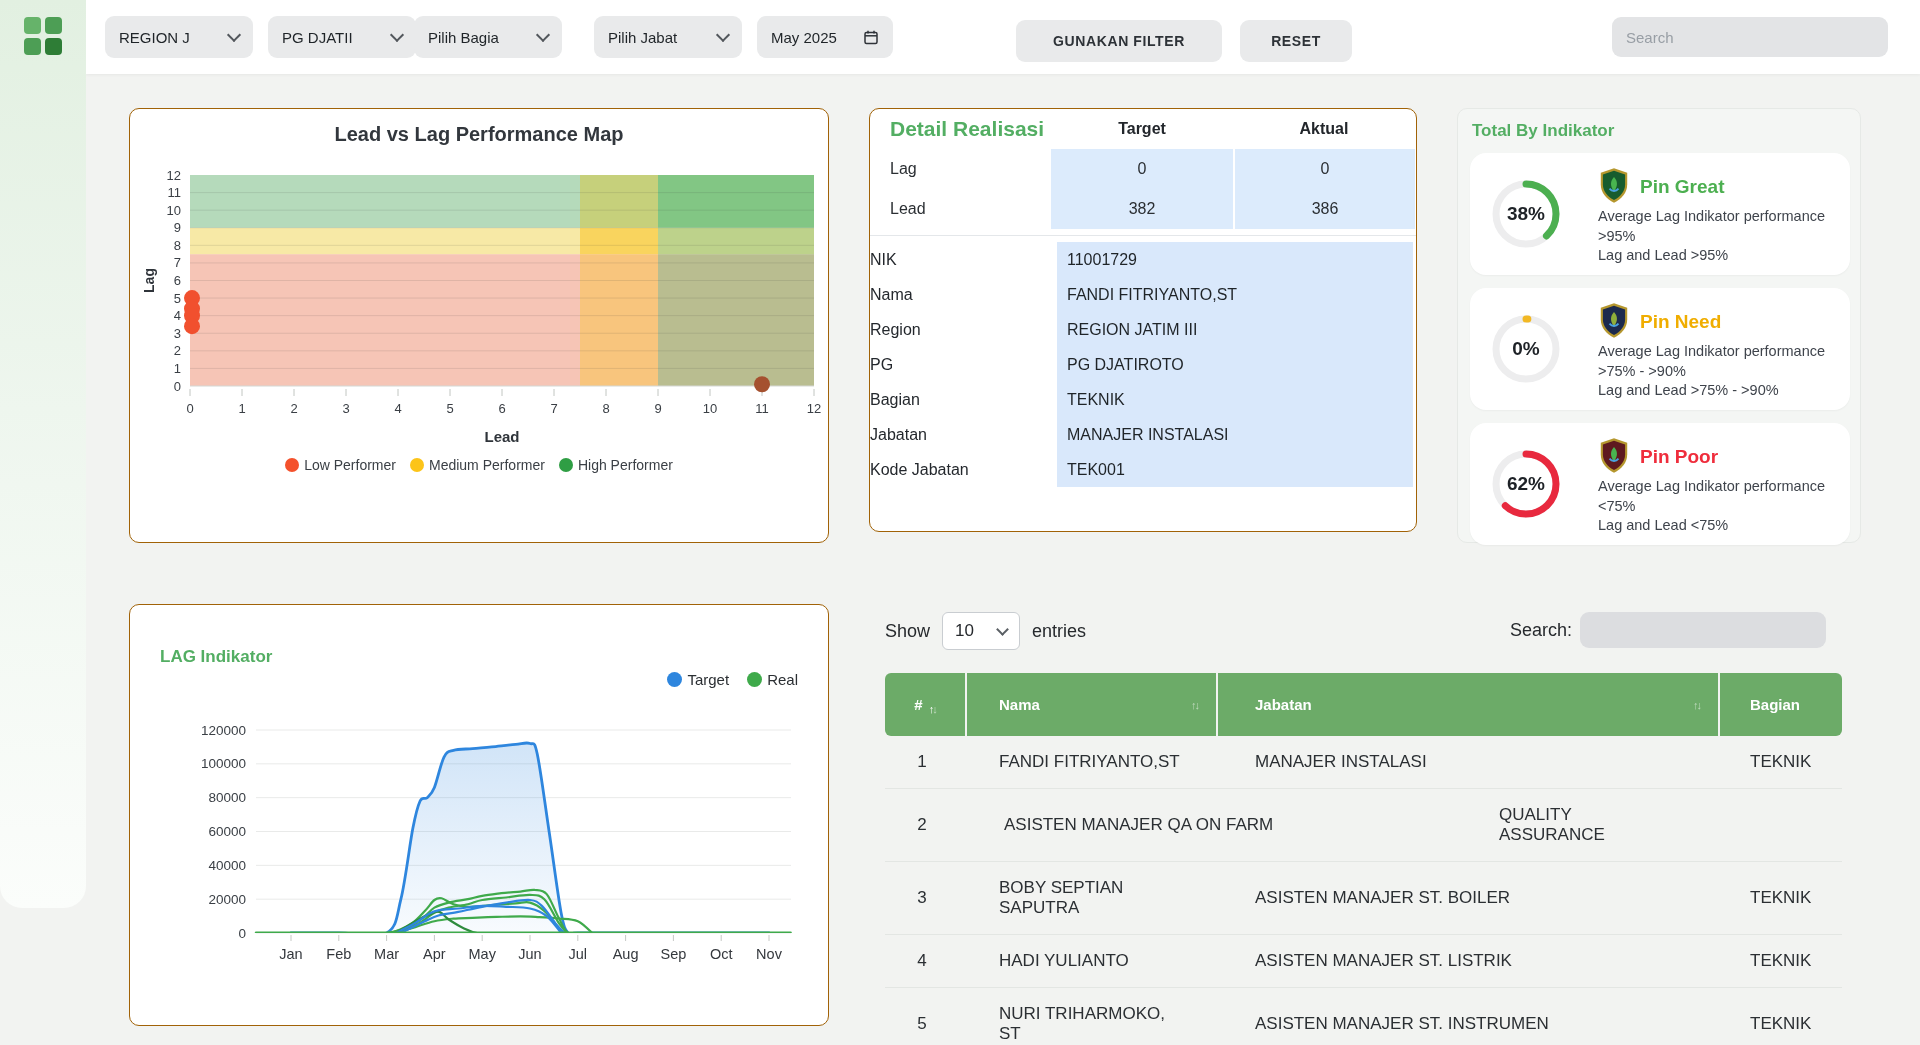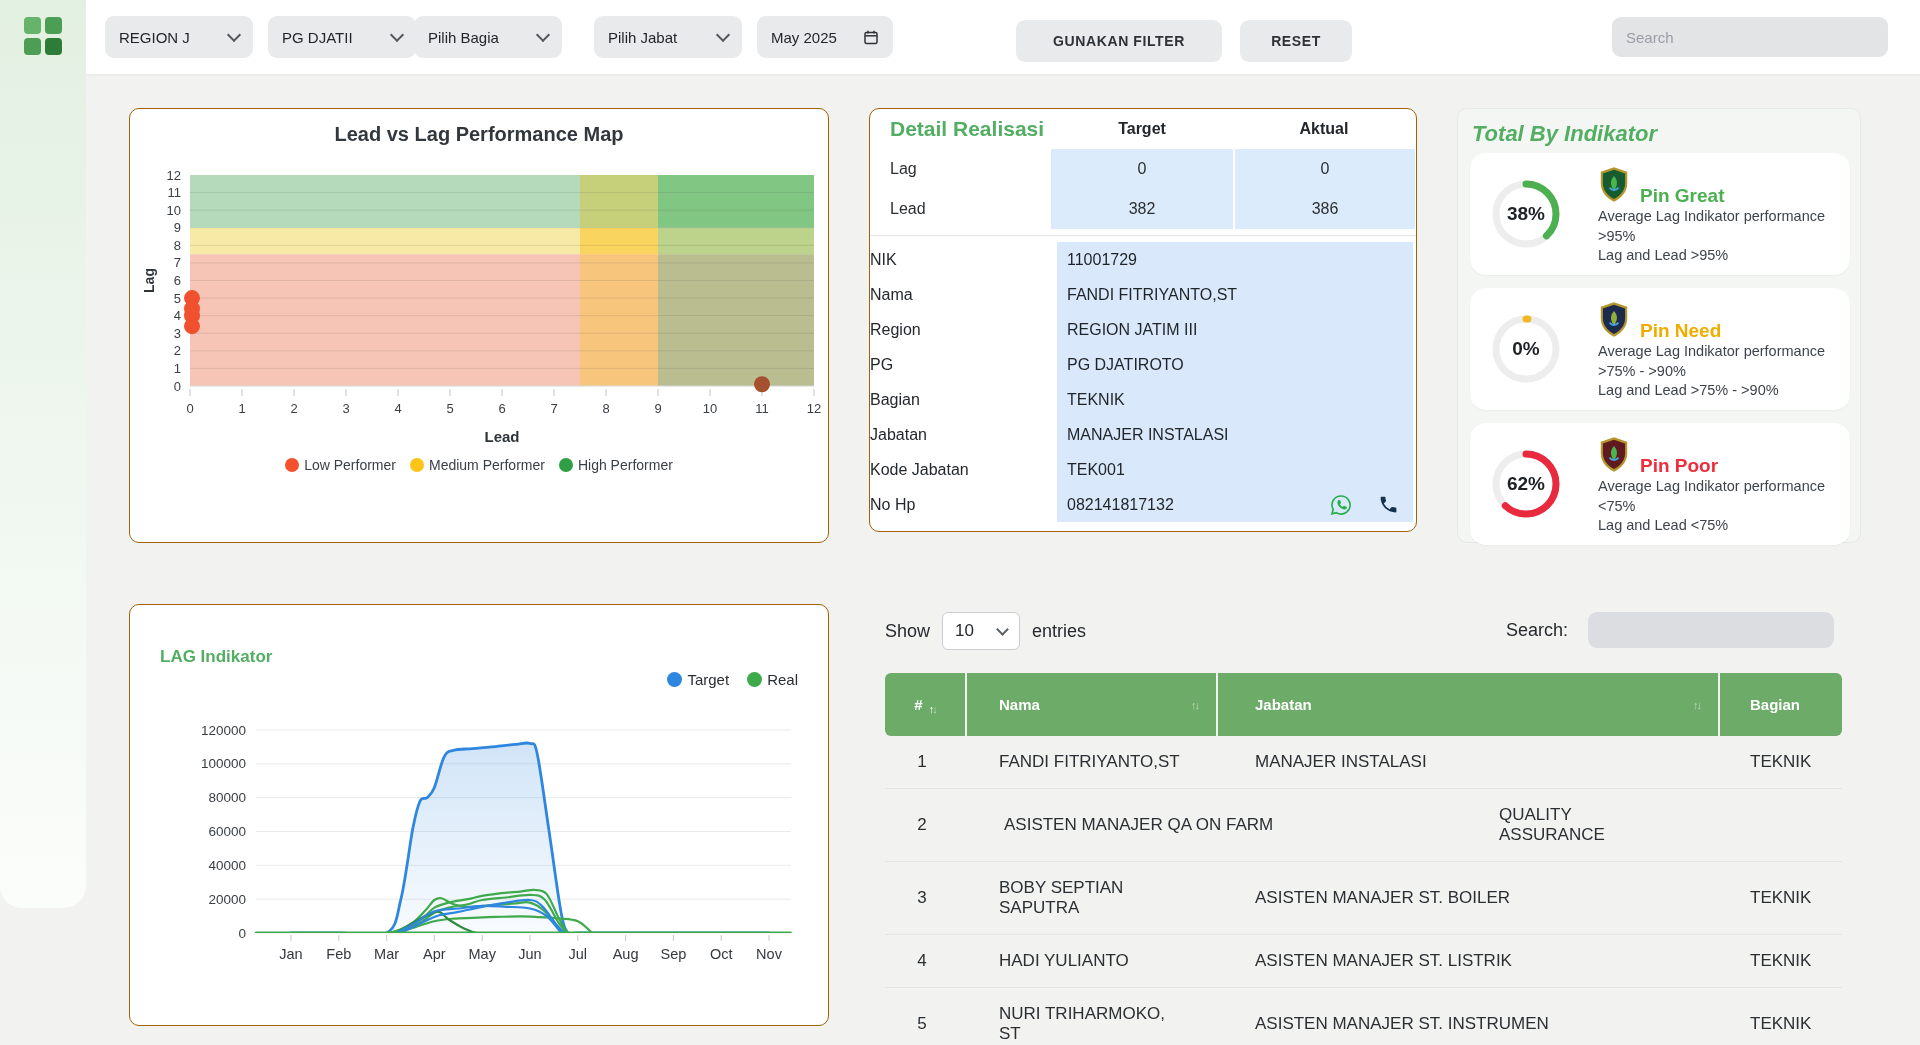--- a/index.html
+++ b/index.html
@@ -54,46 +54,46 @@
   .dp-div{height:1px;background:#e4e7ea;margin:6px 0 6px 0;}
   .dp-field{height:35px;font-size:16px;display:flex;align-items:stretch;}
   .dp-field .dp-lab{width:187px;display:flex;align-items:center;box-sizing:border-box;color:#24282d;}
   .dp-field .dp-val{flex:1;margin-right:3px;background:#d9e8fb;display:flex;align-items:center;
     padding-left:10px;color:#1f2428;position:relative;}
   .dp-icons{position:absolute;right:14px;top:0;bottom:0;display:flex;align-items:center;gap:26px;}
   .dp-icons svg{cursor:pointer;}
 
   
   #card-indicators{left:1457px;top:108px;width:404px;height:435px;background:#f4f6f4;border:1px solid #e6e9e6;}
-  .ip-title{position:absolute;left:14px;top:12px;font-size:22px;font-weight:700;color:#53ae63;font-style:italic;}
+  .ip-title{position:absolute;left:14px;top:12px;font-size:17px;font-weight:700;color:#53ae63;}
   .ind-card{position:absolute;left:12px;width:380px;height:122px;background:#ffffff;border-radius:16px;
     box-shadow:0 1px 2px rgba(0,0,0,.04);}
   .donut{position:absolute;left:18px;top:23px;}
   .donut text{font-size:19px;font-weight:700;fill:#1e2227;}
   .ind-right{position:absolute;left:128px;top:14px;right:10px;}
-  .ind-head{display:flex;align-items:flex-end;gap:10px;height:40px;}
+  .ind-head{display:flex;align-items:center;gap:10px;height:40px;}
   .ind-title{font-size:19px;font-weight:700;}
   .ind-line{font-size:14.5px;color:#3f444c;line-height:1.35;}
 
   
   #card-lag{left:129px;top:604px;width:700px;height:422px;}
   .lag-title{position:absolute;left:30px;top:42px;font-size:17px;font-weight:700;color:#53ae63;}
   #lag-legend{position:absolute;right:30px;top:66px;display:flex;gap:18px;align-items:center;font-size:15px;color:#2b2f33;}
   #lag-legend .li{display:flex;align-items:center;gap:5px;}
   #lag-legend .dot{width:15px;height:15px;border-radius:50%;}
 
   
   .table-area{position:absolute;left:885px;top:612px;width:957px;height:433px;overflow:hidden;font-size:17px;}
   .tc-row{position:absolute;left:0;right:0;top:0;height:44px;}
   .len-group{position:absolute;left:0;top:0;display:flex;align-items:center;gap:12px;font-size:18px;color:#26292d;}
   .pagesize{width:78px;height:38px;background:#fff;border:1px solid #c9cdd1;border-radius:6px;
     display:flex;align-items:center;justify-content:space-between;padding:0 12px;box-sizing:border-box;
     font-size:17px;cursor:pointer;}
   .pagesize .chev{width:7px;height:7px;border-color:#5a5f64;}
-  .search-group{position:absolute;right:8px;top:0;display:flex;align-items:center;gap:20px;font-size:18px;color:#26292d;}
+  .search-group{position:absolute;right:16px;top:0;display:flex;align-items:center;gap:8px;font-size:18px;color:#26292d;}
   .tbl-search{width:246px;height:36px;background:#dcdde0;border:none;border-radius:9px;outline:none;
     padding:0 12px;font-size:16px;color:#2b2f33;box-sizing:border-box;}
   .thead{position:absolute;left:0;top:61px;width:957px;height:63px;display:flex;background:#6cab68;
     border-radius:6px;color:#fff;font-weight:700;font-size:15px;overflow:hidden;}
   .th{display:flex;align-items:center;box-sizing:border-box;position:relative;cursor:pointer;}
   .th.sep{border-right:2px solid #f2f3f1;}
   .th-num{width:82px;justify-content:center;gap:4px;}
   .th-nama{width:251px;padding-left:32px;}
   .th-jab{width:502px;padding-left:37px;}
   .th-bag{width:122px;padding-left:30px;}
@@ -293,35 +293,20 @@
           <div class="dp-val">
             <span>MANAJER INSTALASI</span>
           </div>
         </div>
         <div class="dp-field">
           <div class="dp-lab">Kode Jabatan</div>
           <div class="dp-val">
             <span>TEK001</span>
           </div>
         </div>
-        <div class="dp-field">
-          <div class="dp-lab">No Hp</div>
-          <div class="dp-val">
-            <span>082141817132</span>
-            <div class="dp-icons">
-              <svg width="22" height="22" viewBox="0 0 20 20">
-                <path d="M10 1.8a8.2 8.2 0 0 0-7.1 12.3L1.8 18l4-1A8.2 8.2 0 1 0 10 1.8z" fill="none" stroke="#24b04b" stroke-width="1.5"></path>
-                <path d="M7.3 5.9c.2-.5.5-.5.7-.5h.6c.2 0 .4 0 .6.5l.8 1.9c.1.3 0 .5-.2.7l-.5.6c-.1.2-.1.4 0 .6.4.7 1.2 1.5 2 1.9.2.1.4.1.6-.1l.5-.6c.2-.2.5-.3.7-.1l1.9.9c.4.2.5.4.4.6-.1.5-.8 1.7-2.2 1.7-2.6 0-6-2.9-6.4-5.6-.1-1 .2-2 .5-2.5z" fill="#24b04b"></path>
-              </svg>
-              <svg width="21" height="21" viewBox="0 0 24 24">
-                <path d="M6.62 10.79a15.05 15.05 0 0 0 6.59 6.59l2.2-2.2a1 1 0 0 1 1.01-.24c1.12.37 2.33.57 3.58.57a1 1 0 0 1 1 1V20a1 1 0 0 1-1 1C10.85 21 3 13.15 3 3.99A1 1 0 0 1 4 3h3.5a1 1 0 0 1 1 1c0 1.25.2 2.45.57 3.57a1 1 0 0 1-.25 1.02l-2.2 2.2z" fill="#14324f"></path>
-              </svg>
-            </div>
-          </div>
-        </div>
       </div>
   </div>
 
   <div class="card" id="card-indicators">
     <div class="ip-title">Total By Indikator</div>
 
     <div class="ind-card" style="top:44px;">
       <svg class="donut" width="76" height="76">
         <circle cx="38" cy="38" r="30" fill="none" stroke="#ededee" stroke-width="7"></circle>
         <circle class="arc" cx="38" cy="38" r="30" fill="none" stroke-width="7" stroke-linecap="round" transform="rotate(-90 38 38)" stroke="#4caf50" stroke-dasharray="71.6 188.5"></circle>

